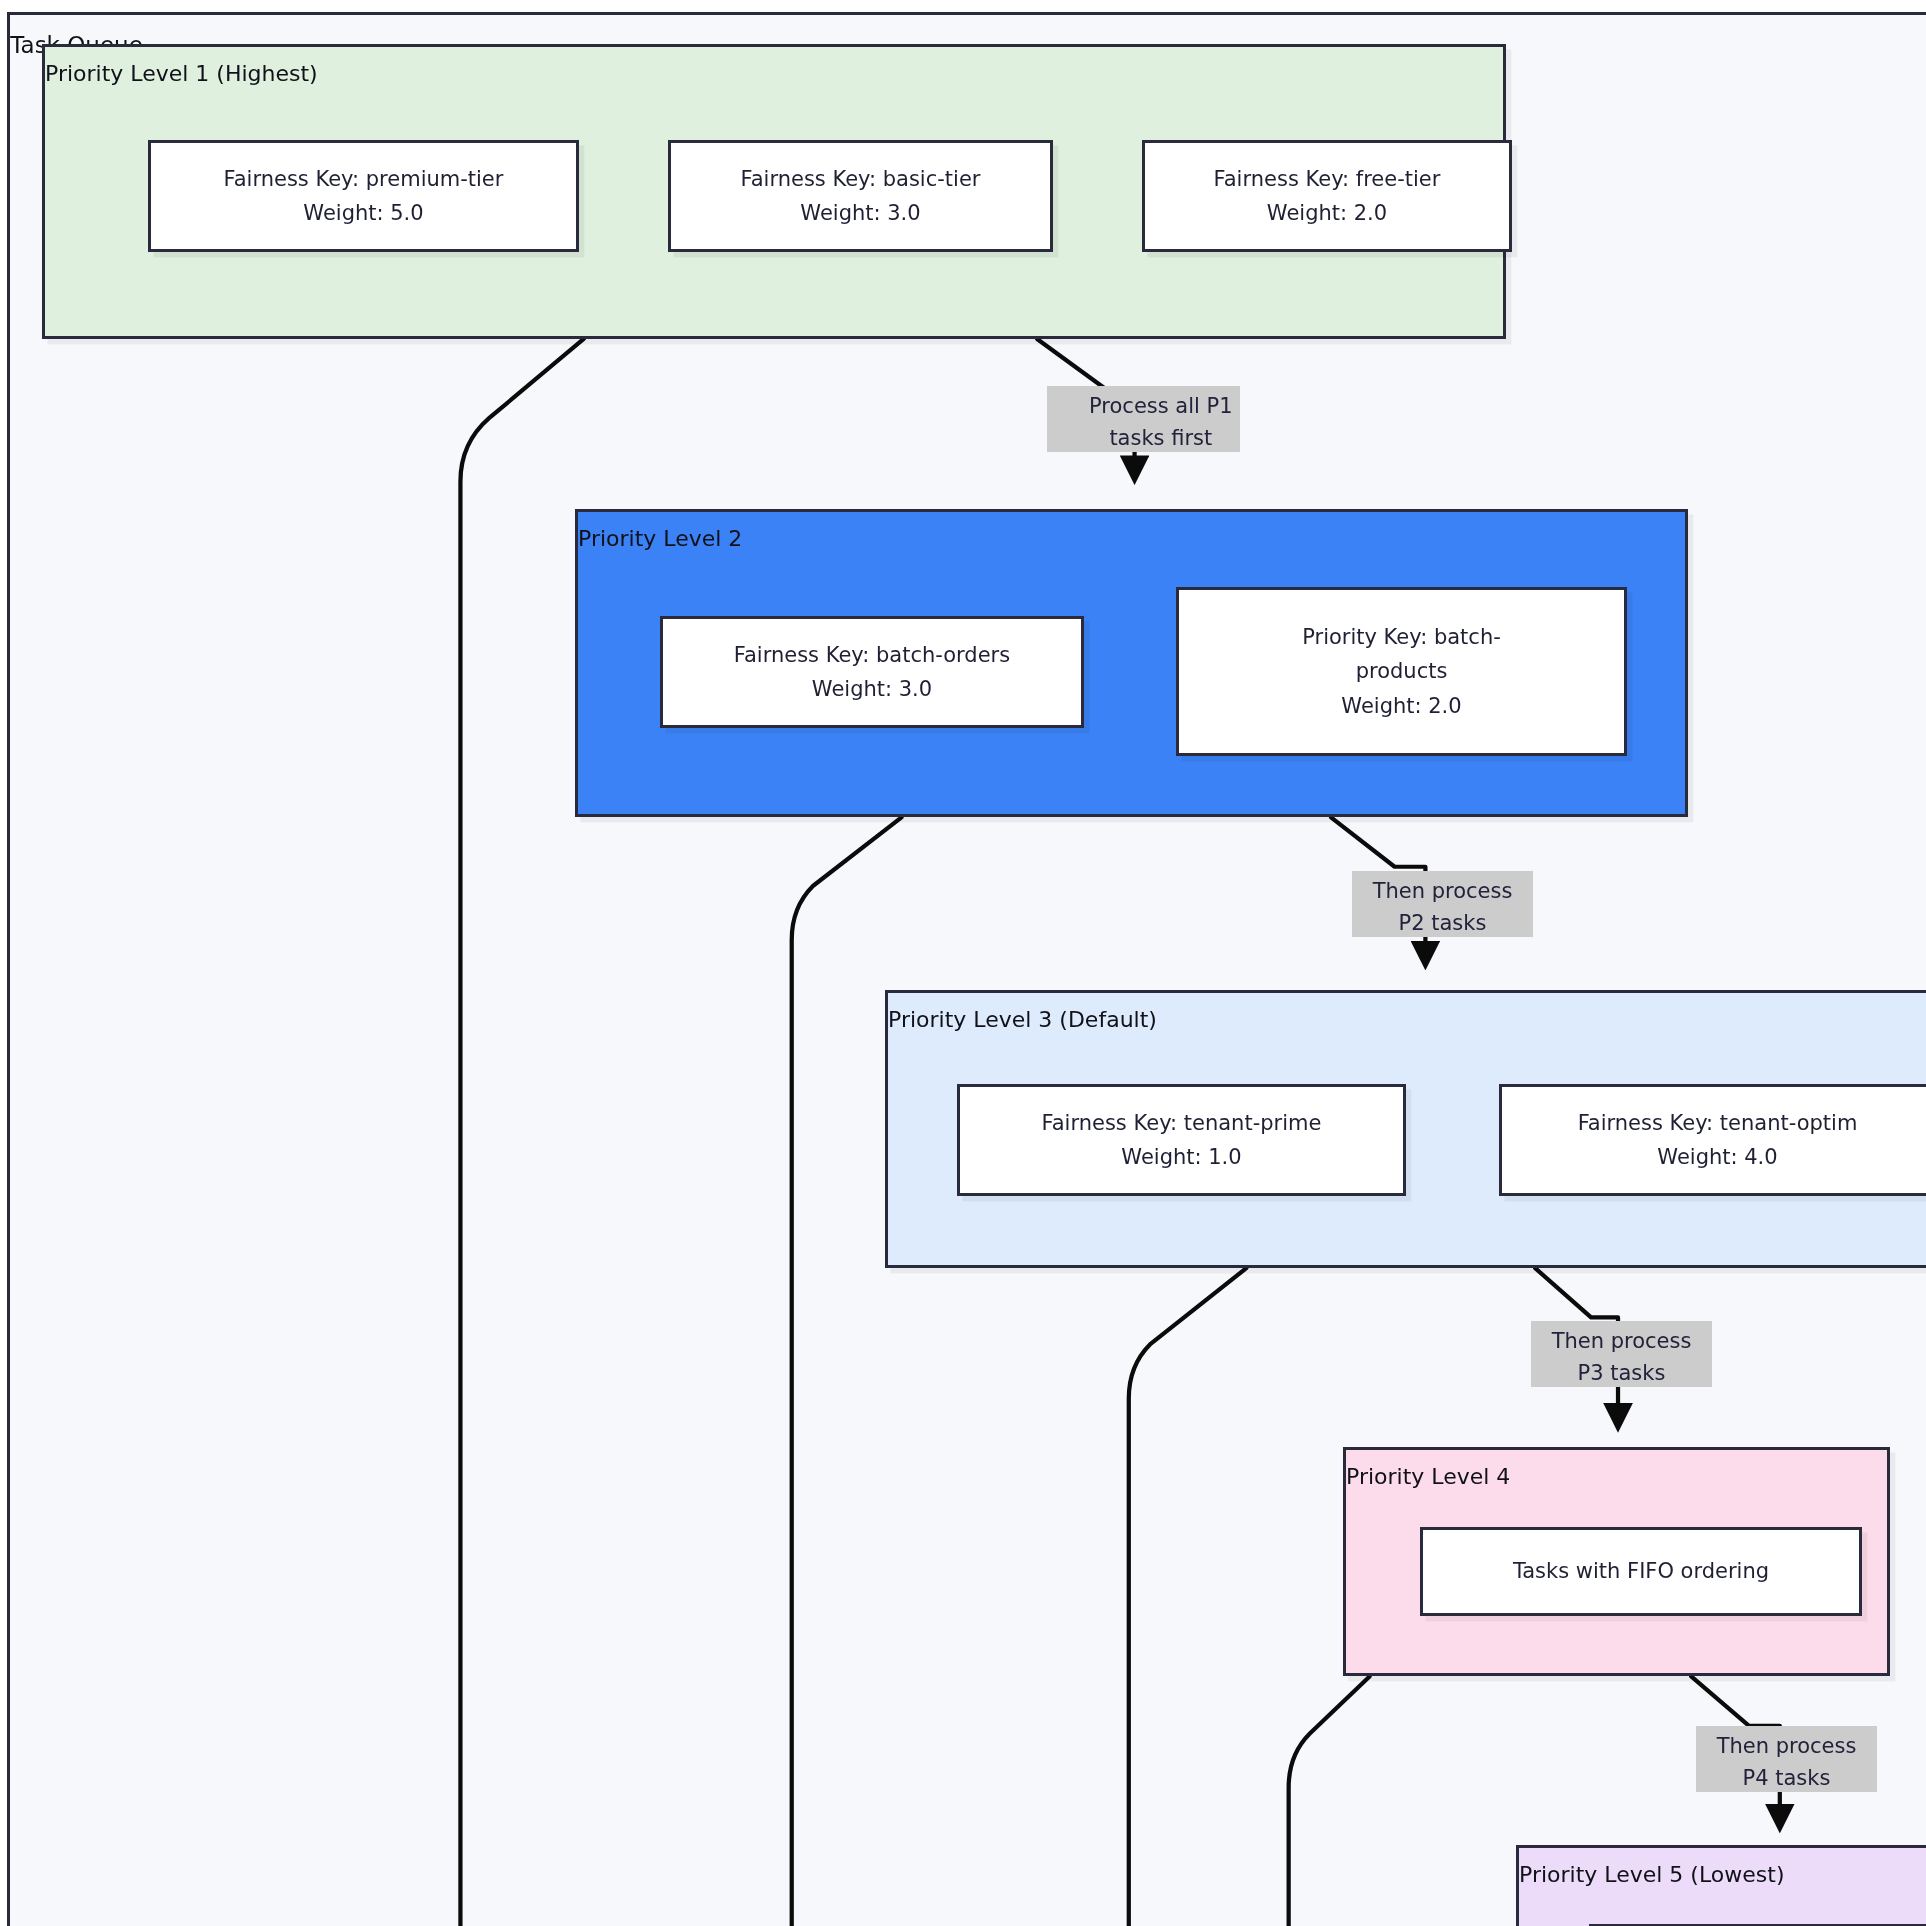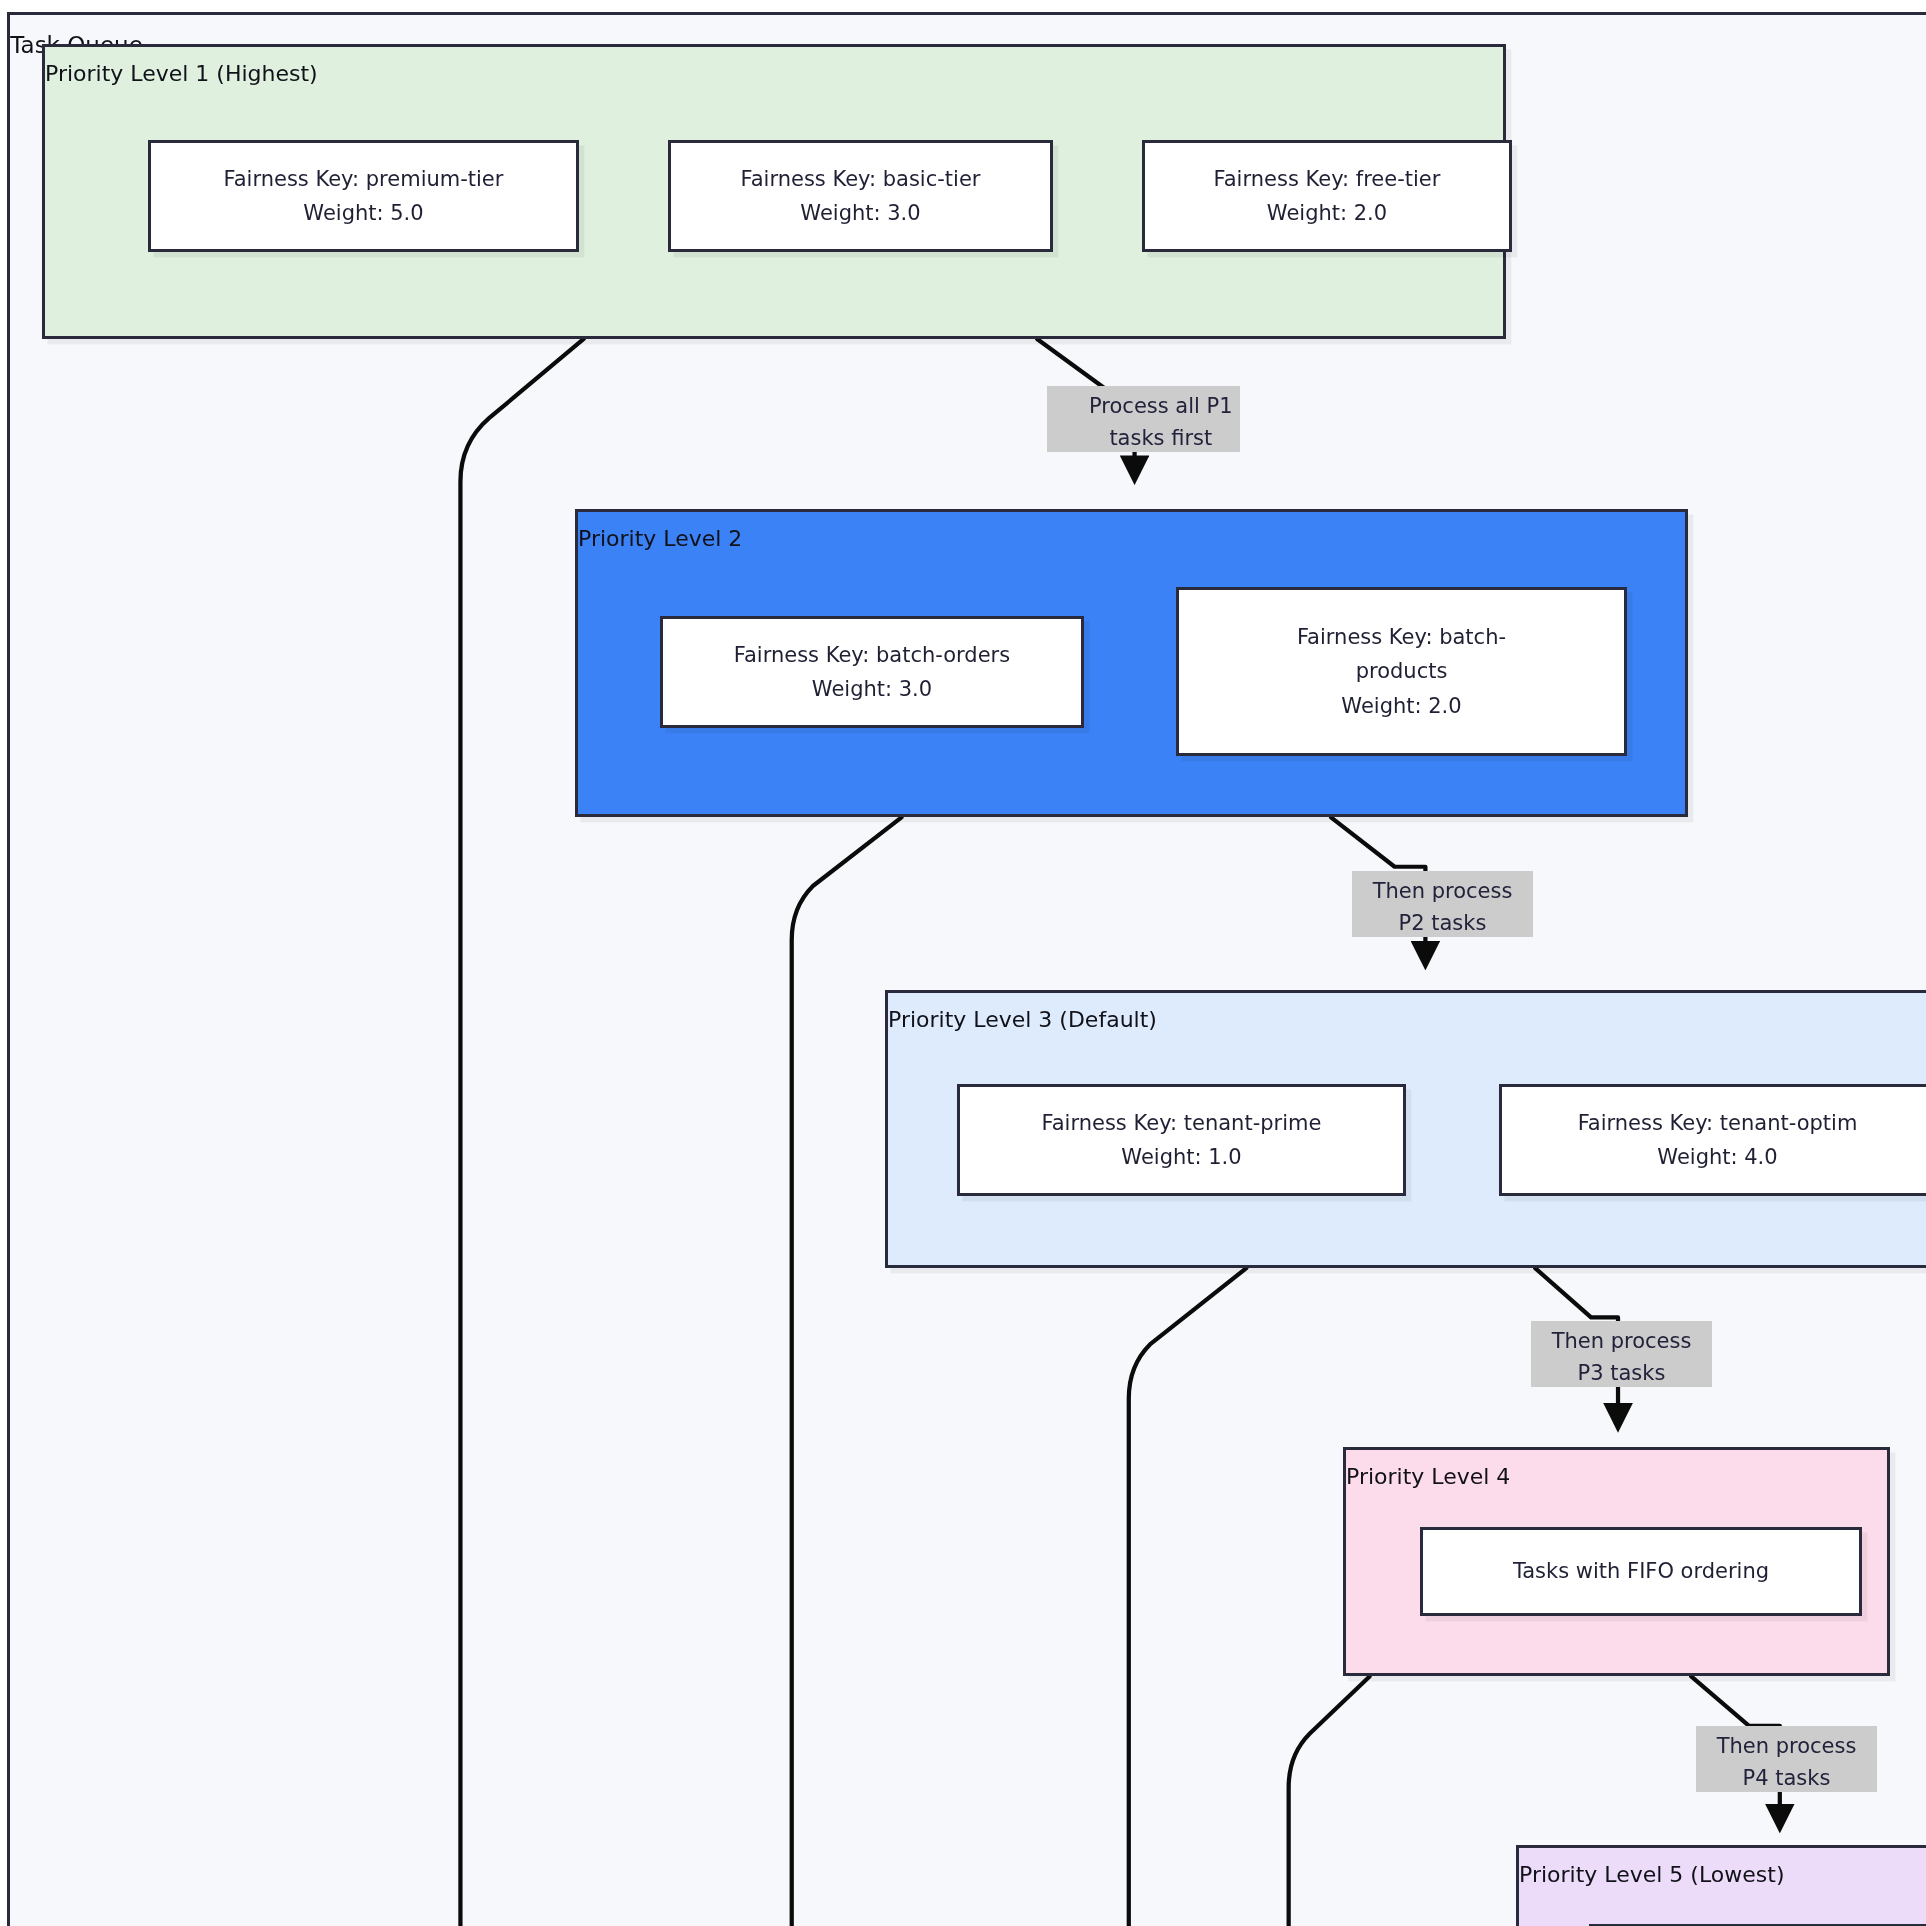--- a/index.html
+++ b/index.html
@@ -138,21 +138,21 @@
   </div>
 
   <div class="cluster" style="left:575px; top:509px; width:1113px; height:308px; background:#3b82f6;">
     <div class="cluster-title" style="top:14.6px;">Priority Level 2</div>
   </div>
   <div class="leaf" style="left:660px; top:607px; width:424px; height:112px;">
     <span class="ln">Fairness Key: batch-orders</span>
     <span class="ln">Weight: 3.0</span>
   </div>
   <div class="leaf" style="left:1176px; top:578px; width:451px; height:169px;">
-    <span class="ln">Fairness Key: batch-</span>
+    <span class="ln">Priority Key: batch-</span>
     <span class="ln">products</span>
     <span class="ln">Weight: 2.0</span>
   </div>
 
   <div class="cluster" style="left:885px; top:990px; width:1111px; height:278px; background:#ddebfc;">
     <div class="cluster-title" style="top:14.6px;">Priority Level 3 (Default)</div>
   </div>
   <div class="leaf" style="left:957px; top:1075px; width:449px; height:112px;">
     <span class="ln">Fairness Key: tenant-prime</span>
     <span class="ln">Weight: 1.0</span>

